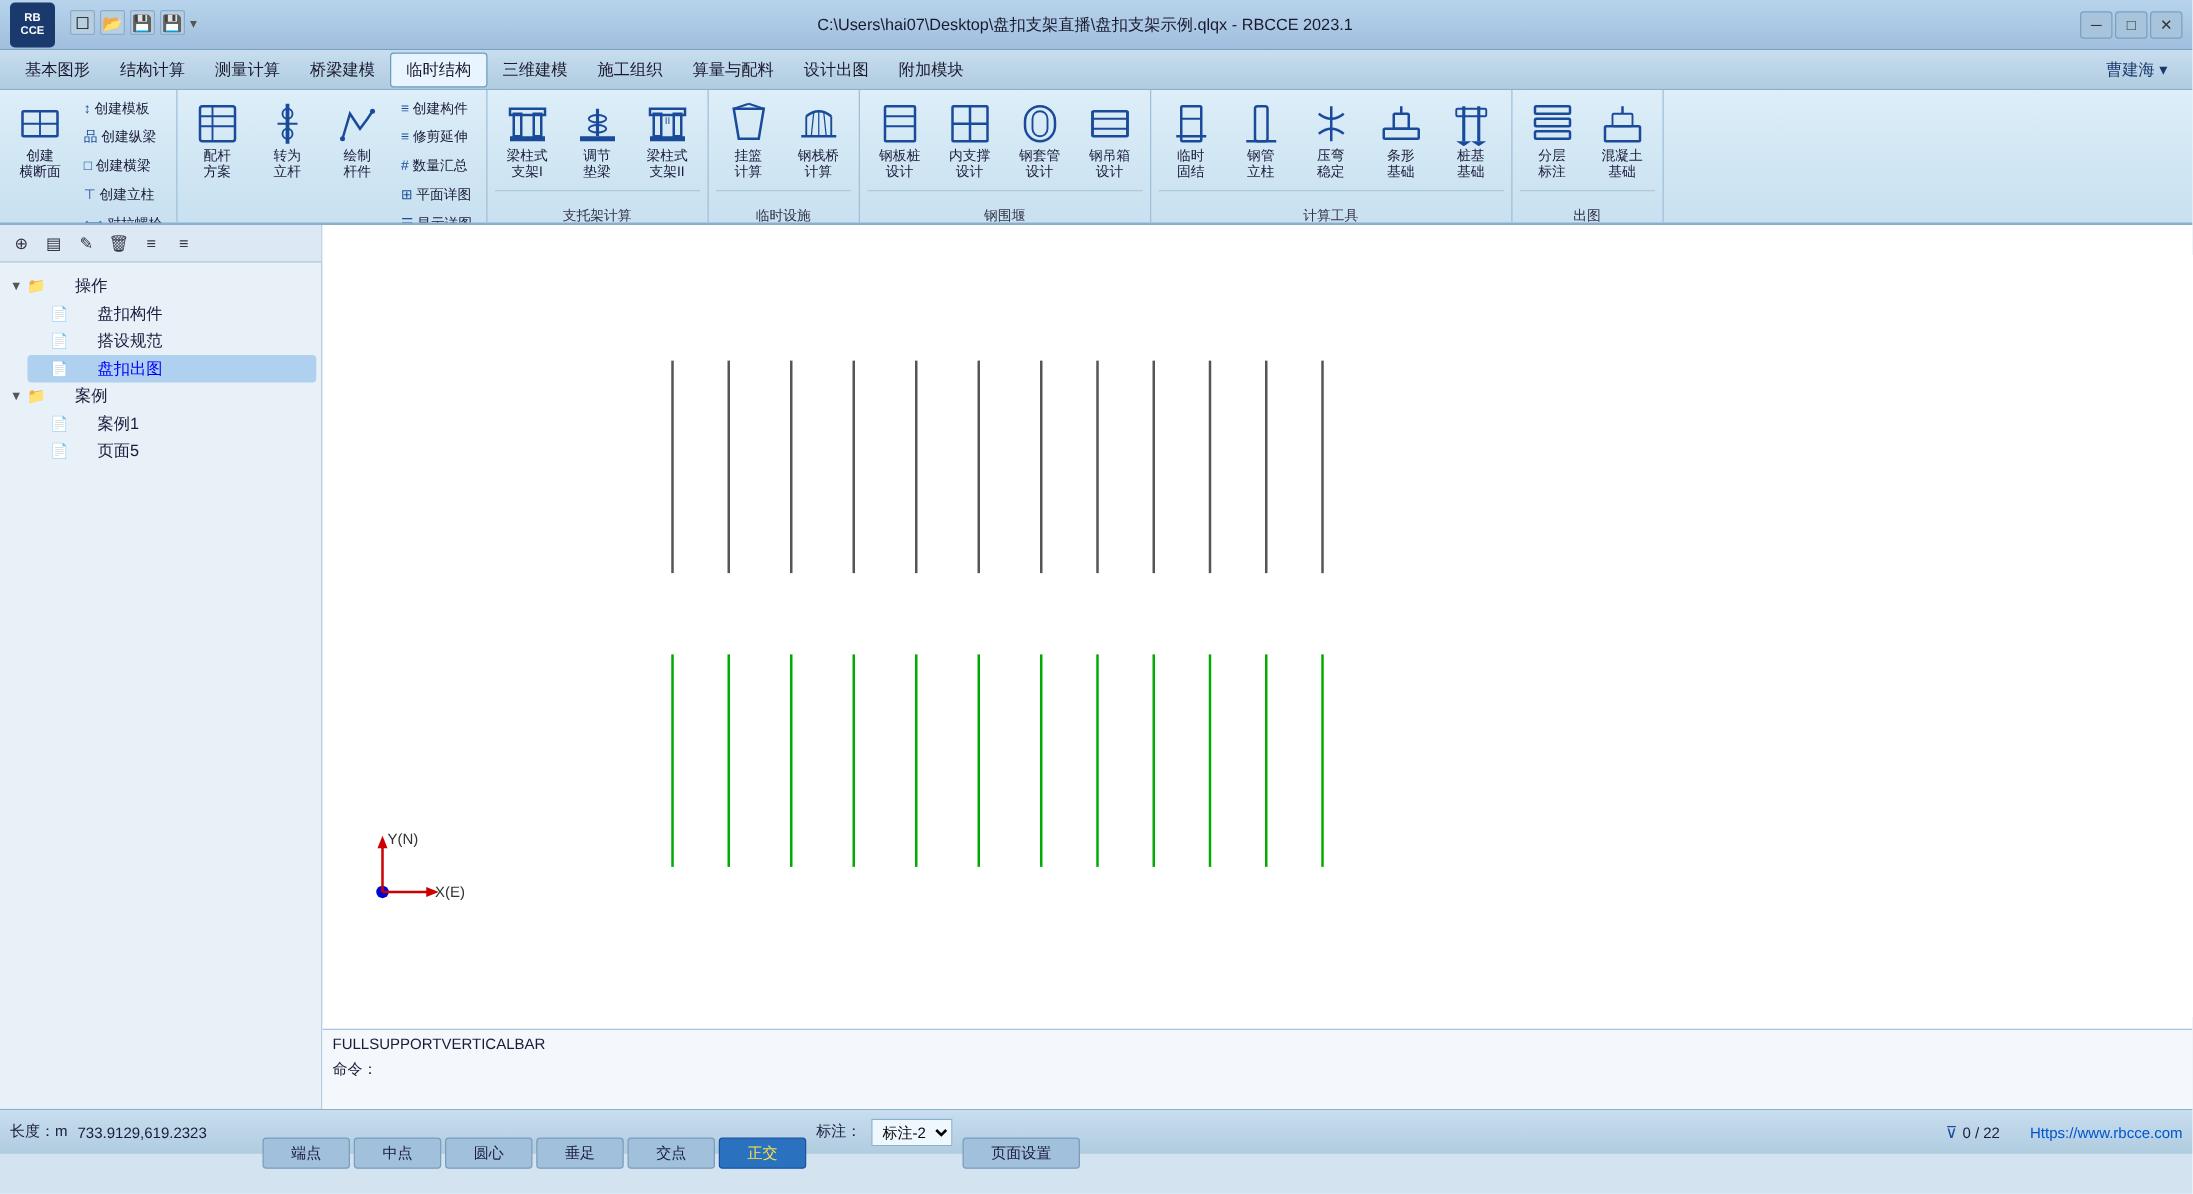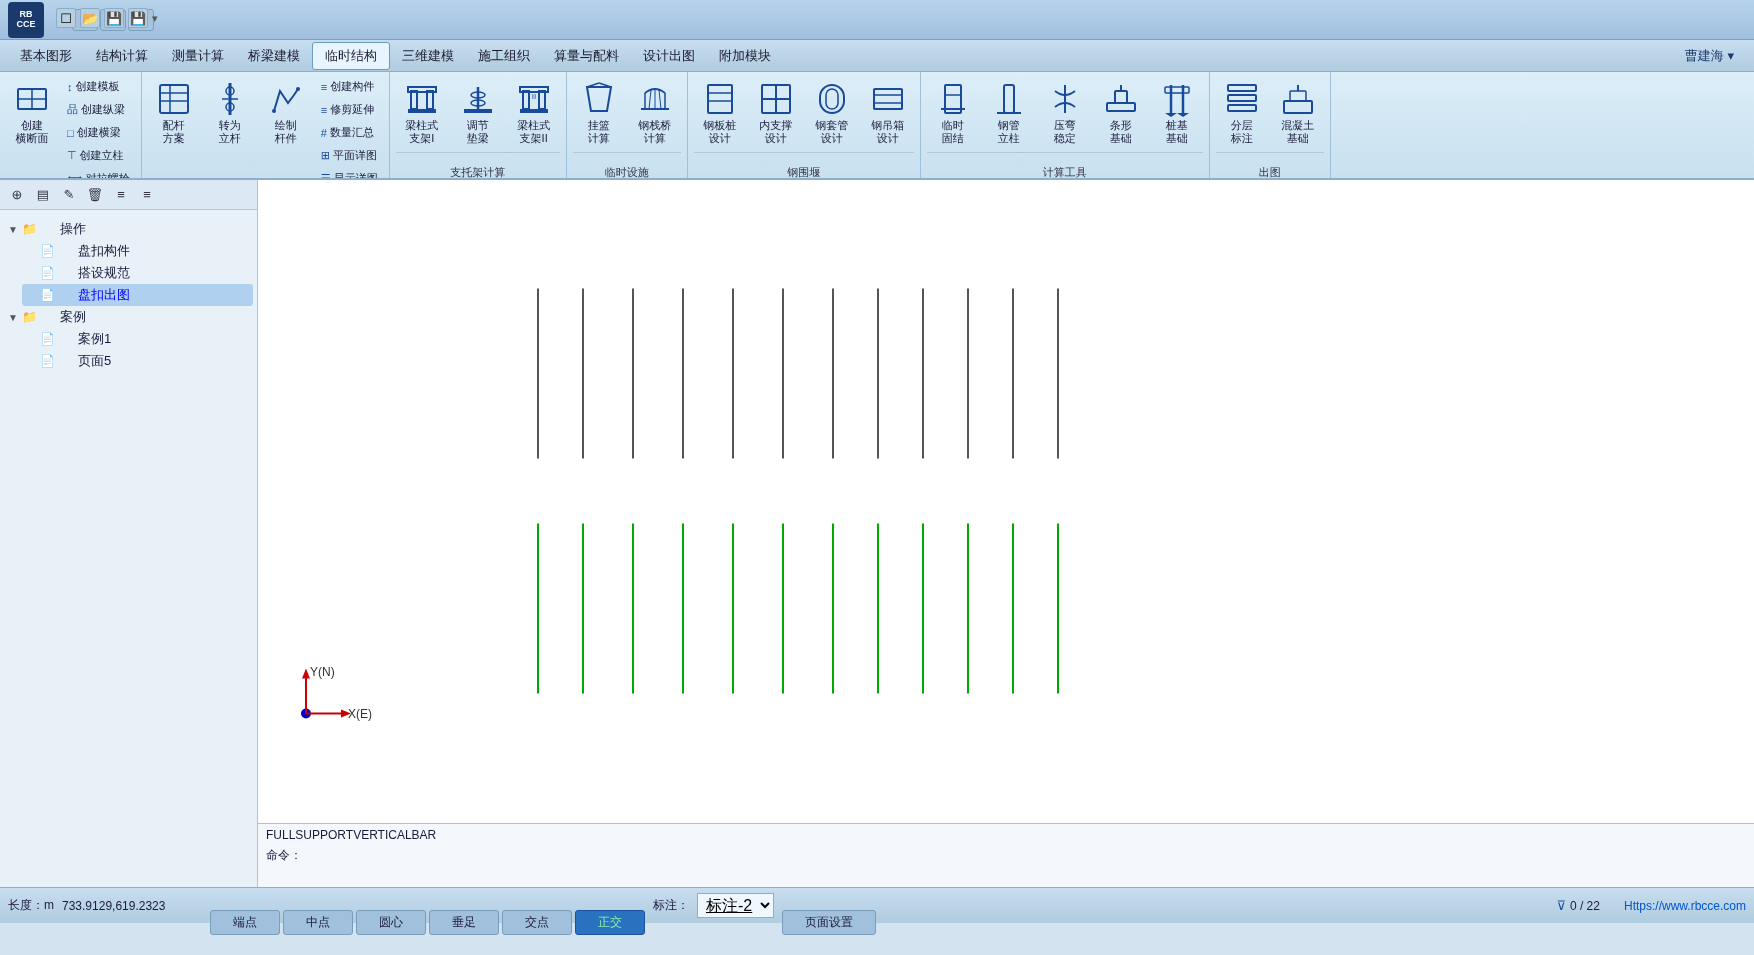--- a/index.html
+++ b/index.html
@@ -247,37 +247,38 @@
     .status-btn {
       padding: 3px 22px;
       background: #a0c0dc;
       border: 1px solid #7a9cbd;
       border-radius: 3px;
       cursor: pointer;
       font-size: 12px;
       color: #1a1a3a;
       margin-top: 33px;
     }
-    .status-btn.active { background: #2a72c0; color: #86efac; border-color: #1a52a0; }
+    .status-btn.active { background: #2a72c0; color: #fde047; border-color: #1a52a0; }
   </style>
 </head>
 <body>
 
 <div id="titlebar">
   <div class="logo">
     <span style="font-size:9px;line-height:1.1;text-align:center;">RB<br>CCE</span>
   </div>
 
   <div id="quickaccess">
     <div class="qa-btn" style="font-size:13px;">☐</div>
     <div class="qa-btn" style="font-size:13px;">📂</div>
     <div class="qa-btn" style="font-size:13px;">💾</div>
     <div class="qa-btn" style="font-size:13px;">💾</div>
     <div style="width:14px;display:flex;align-items:center;font-size:11px;color:#555;cursor:pointer;">▾</div>
   </div>
+  <div class="title-text">C:\Users\hai07\Desktop\盘扣支架直播\盘扣支架示例.qlqx - RBCCE 2023.1</div>
   <div class="win-controls">
     <div class="win-btn">─</div>
     <div class="win-btn">□</div>
     <div class="win-btn close">✕</div>
   </div>
 </div>
 
 <div id="menubar">
   <div class="menu-item">基本图形</div>
   <div class="menu-item">结构计算</div>
@@ -717,21 +718,21 @@
   <span style="min-width:140px;">733.9129,619.2323</span>
   <div style="display:flex;gap:3px;">
     <button class="status-btn">端点</button>
     <button class="status-btn">中点</button>
     <button class="status-btn">圆心</button>
     <button class="status-btn">垂足</button>
     <button class="status-btn">交点</button>
     <button class="status-btn active">正交</button>
   </div>
   <span>标注：</span>
-  <select style="font-size:16px;background:#f0f8ff;border:1px solid #8ab0cc;padding:2px 4px;text-decoration:underline;">
+  <select style="font-size:12px;background:#f0f8ff;border:1px solid #8ab0cc;padding:2px 4px;">
     <option>标注-2</option>
     <option>标注-1</option>
     <option>标注-3</option>
   </select>
   <button class="status-btn">页面设置</button>
   <span style="margin-left:auto;display:flex;align-items:center;gap:4px;">
     <span style="color:#1a4a9a;font-size:13px;">⊽</span>
     <span>0 / 22</span>
   </span>
   <a href="#" style="color:#0055cc;font-size:12px;text-decoration:none;margin-left:16px;">Https://www.rbcce.com</a>

